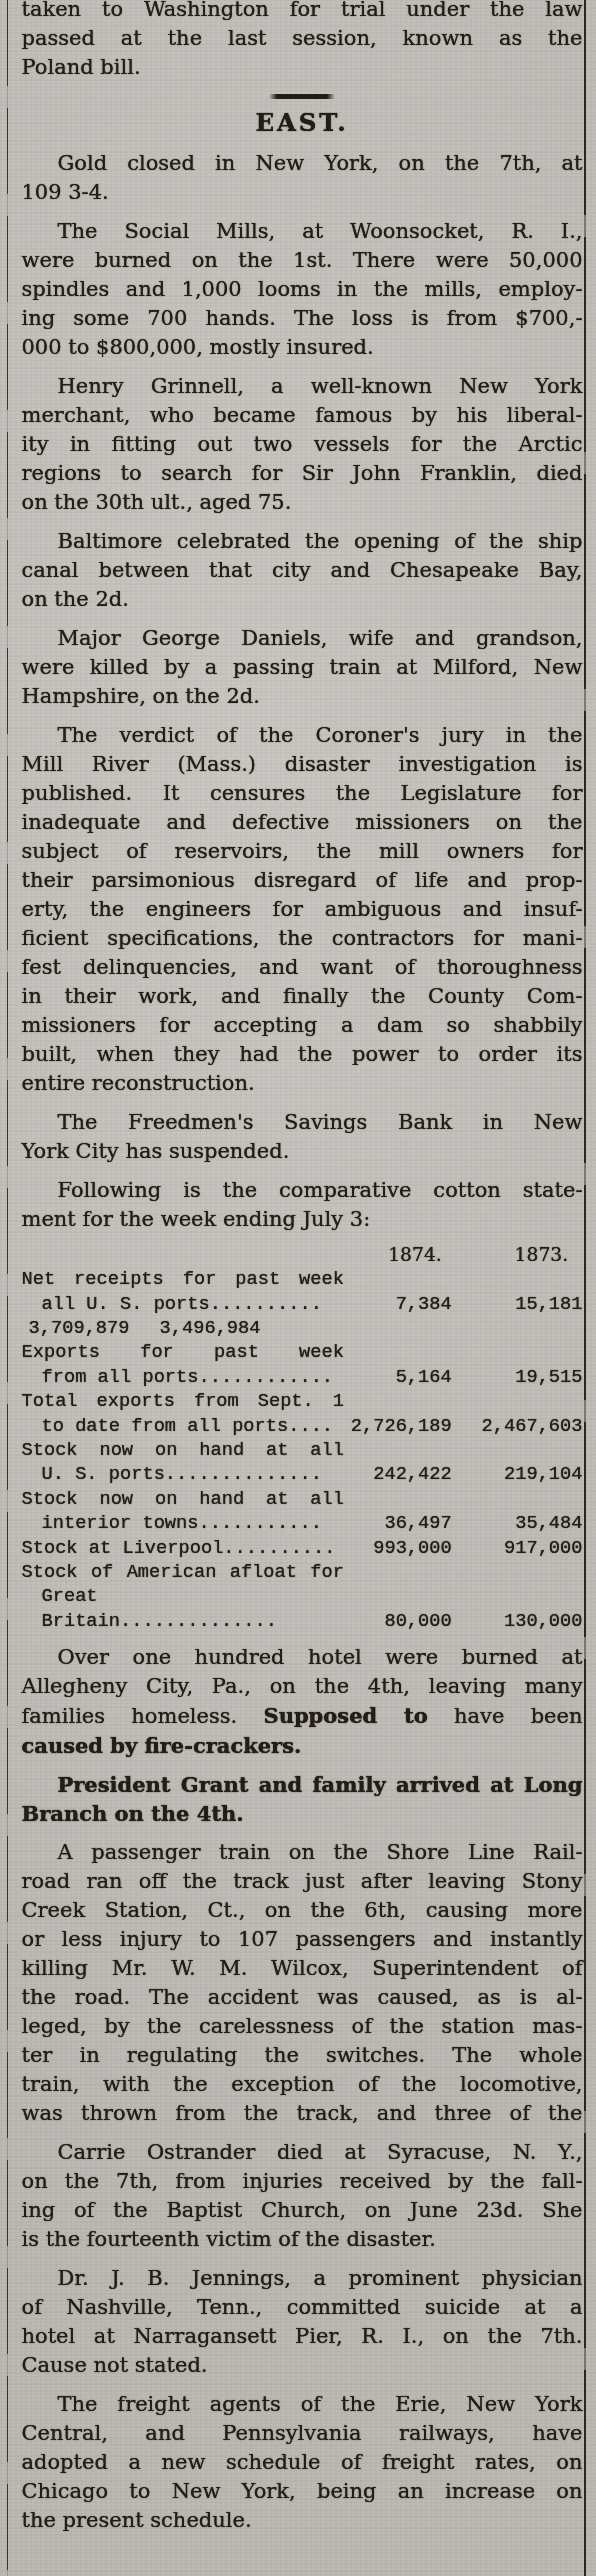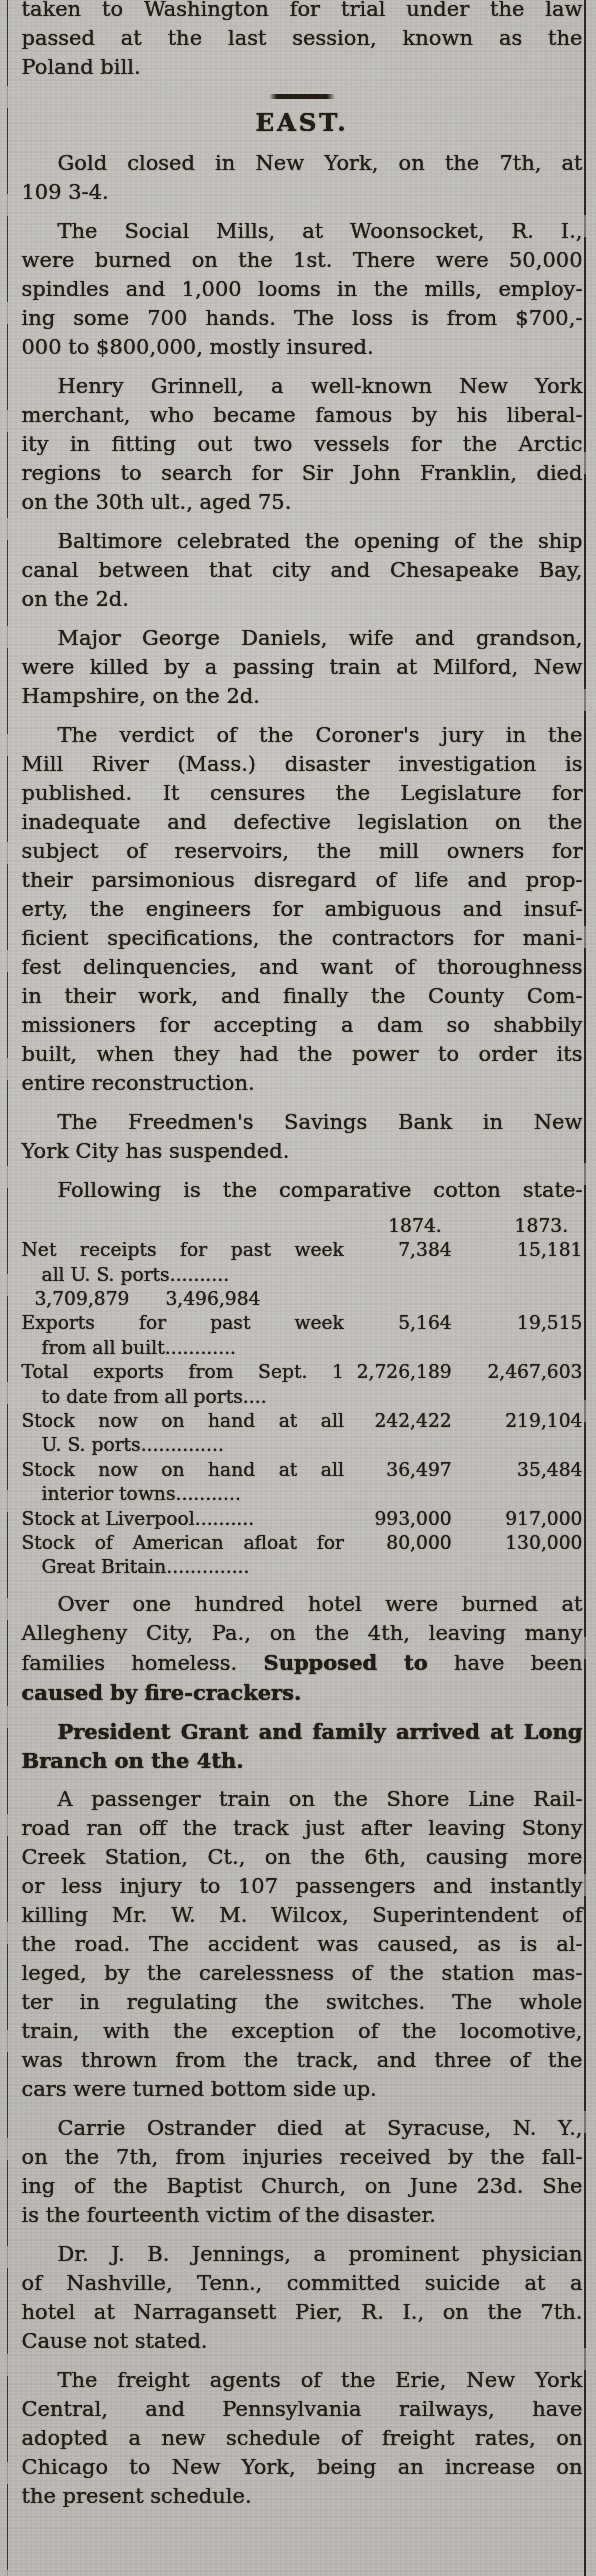--- a/index.html
+++ b/index.html
@@ -41,21 +41,21 @@
     text-align:center;font-weight:bold;font-size:24.4px;letter-spacing:2.9px;
     margin:0 0 10px 0;line-height:32px;
     text-shadow:0 0 0.7px rgba(20,15,10,1),0 0 1.4px rgba(20,15,10,0.45);
   }
   
   .ctable{margin:8.6px 0 4.3px 0;font-size:18.7px;line-height:24.4px;}
   .thead{display:flex;}
   .thead .sp{width:323px;}
   .thead .h{width:108px;text-align:right;padding-right:10px;box-sizing:border-box;}
   .thead .h2{width:131px;text-align:right;padding-right:14.4px;box-sizing:border-box;}
-  .trow{display:flex;align-items:flex-start;}
+  .trow{display:flex;align-items:flex-end;font-family:Liberation Mono, monospace;}
   .tlabel{width:323px;}
   .tl1{text-align:justify;text-align-last:justify;}
   .tl1.noj{text-align-last:left;}
   .tl2{padding-left:20px;}
   .tv1{width:108px;text-align:right;}
   .tv2{width:131px;text-align:right;}
 </style>
 </head>
 <body>
 
@@ -103,39 +103,40 @@
   <div class="para">
     <div class="ln ind">Major George Daniels, wife and grandson,</div>
     <div class="ln">were killed by a passing train at Milford, New</div>
     <div class="ln last">Hampshire, on the 2d.</div>
   </div>
 
   <div class="para">
     <div class="ln ind">The verdict of the Coroner's jury in the</div>
     <div class="ln">Mill River (Mass.) disaster investigation is</div>
     <div class="ln">published.  It censures the Legislature for</div>
-    <div class="ln">inadequate and defective legislation on the</div>
+    <div class="ln">inadequate and defective missioners on the</div>
     <div class="ln">subject of reservoirs, the mill owners for</div>
     <div class="ln">their parsimonious disregard of life and prop-</div>
     <div class="ln">erty, the engineers for ambiguous and insuf-</div>
     <div class="ln">ficient specifications, the contractors for mani-</div>
     <div class="ln">fest delinquencies, and want of thoroughness</div>
     <div class="ln">in their work, and finally the County Com-</div>
     <div class="ln">missioners for accepting a dam so shabbily</div>
     <div class="ln">built, when they had the power to order its</div>
     <div class="ln last">entire reconstruction.</div>
   </div>
 
   <div class="para">
     <div class="ln ind">The Freedmen's Savings Bank in New</div>
     <div class="ln last">York City has suspended.</div>
   </div>
 
   <div class="para">
     <div class="ln ind">Following is the comparative cotton state-</div>
+    <div class="ln last">ment for the week ending July 3:</div>
   </div>
 
   <div class="ctable">
     <div class="thead">
       <div class="sp"></div>
       <div class="h">1874.</div>
       <div class="h2">1873.</div>
     </div>
 
     <div class="trow">
@@ -148,21 +149,21 @@
     </div>
 
     <div class="trow">
       <div class="tv1">3,709,879</div>
       <div class="tv2">3,496,984</div>
     </div>
 
     <div class="trow">
       <div class="tlabel">
         <div class="tl1">Exports for past week</div>
-        <div class="tl2">from all built............</div>
+        <div class="tl2">from all ports............</div>
       </div>
       <div class="tv1">5,164</div>
       <div class="tv2">19,515</div>
     </div>
 
     <div class="trow">
       <div class="tlabel">
         <div class="tl1">Total exports from Sept. 1</div>
         <div class="tl2">to date from all ports....</div>
       </div>
@@ -222,21 +223,20 @@
     <div class="ln ind">A passenger train on the Shore Line Rail-</div>
     <div class="ln">road ran off the track just after leaving Stony</div>
     <div class="ln">Creek Station, Ct., on the 6th, causing more</div>
     <div class="ln">or less injury to 107 passengers and instantly</div>
     <div class="ln">killing Mr. W. M. Wilcox, Superintendent of</div>
     <div class="ln">the road.  The accident was caused, as is al-</div>
     <div class="ln">leged, by the carelessness of the station mas-</div>
     <div class="ln">ter in regulating the switches.  The whole</div>
     <div class="ln">train, with the exception of the locomotive,</div>
     <div class="ln">was thrown from the track, and three of the</div>
-    <div class="ln last">cars were turned bottom side up.</div>
   </div>
 
   <div class="para">
     <div class="ln ind">Carrie Ostrander died at Syracuse, N. Y.,</div>
     <div class="ln">on the 7th, from injuries received by the fall-</div>
     <div class="ln">ing of the Baptist Church, on June 23d.  She</div>
     <div class="ln last">is the fourteenth victim of the disaster.</div>
   </div>
 
   <div class="para">

